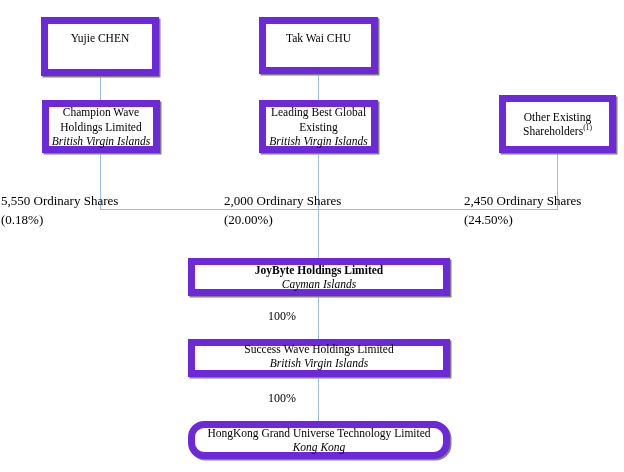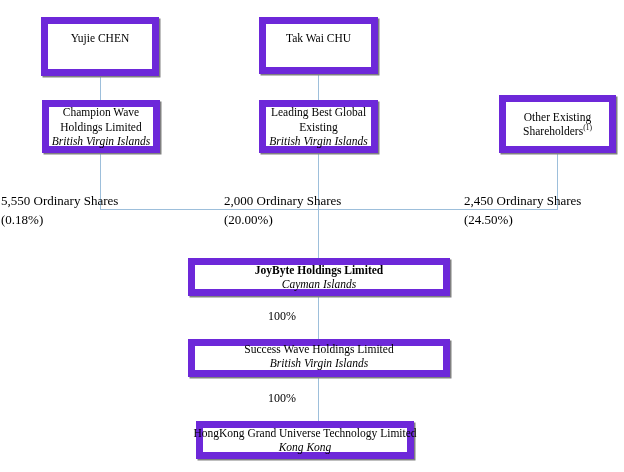--- a/index.html
+++ b/index.html
@@ -148,18 +148,18 @@
   <div class="pct-label" style="left:268px; top:309px;">100%</div>
 
   <div class="box entity-box shadowed" style="left:188px; top:339px; width:262px; height:38px;justify-content:flex-end;">
     <span class="ln">Success Wave Holdings Limited</span>
     <span class="ln jur">British Virgin Islands</span>
   </div>
 
   <div class="vline" style="left:318px; top:377px; height:44px;"></div>
   <div class="pct-label" style="left:268px; top:391px;">100%</div>
 
-  <div class="box entity-box shadowed" style="left:196px; top:421px; width:218px; height:38px;">
+  <div class="box entity-box shadowed" style="left:188px; top:421px; width:262px; height:38px;border-radius:16px;">
     <span class="ln">HongKong Grand Universe Technology Limited</span>
     <span class="ln jur">Kong Kong</span>
   </div>
 
 </div>
 
 </body></html>

